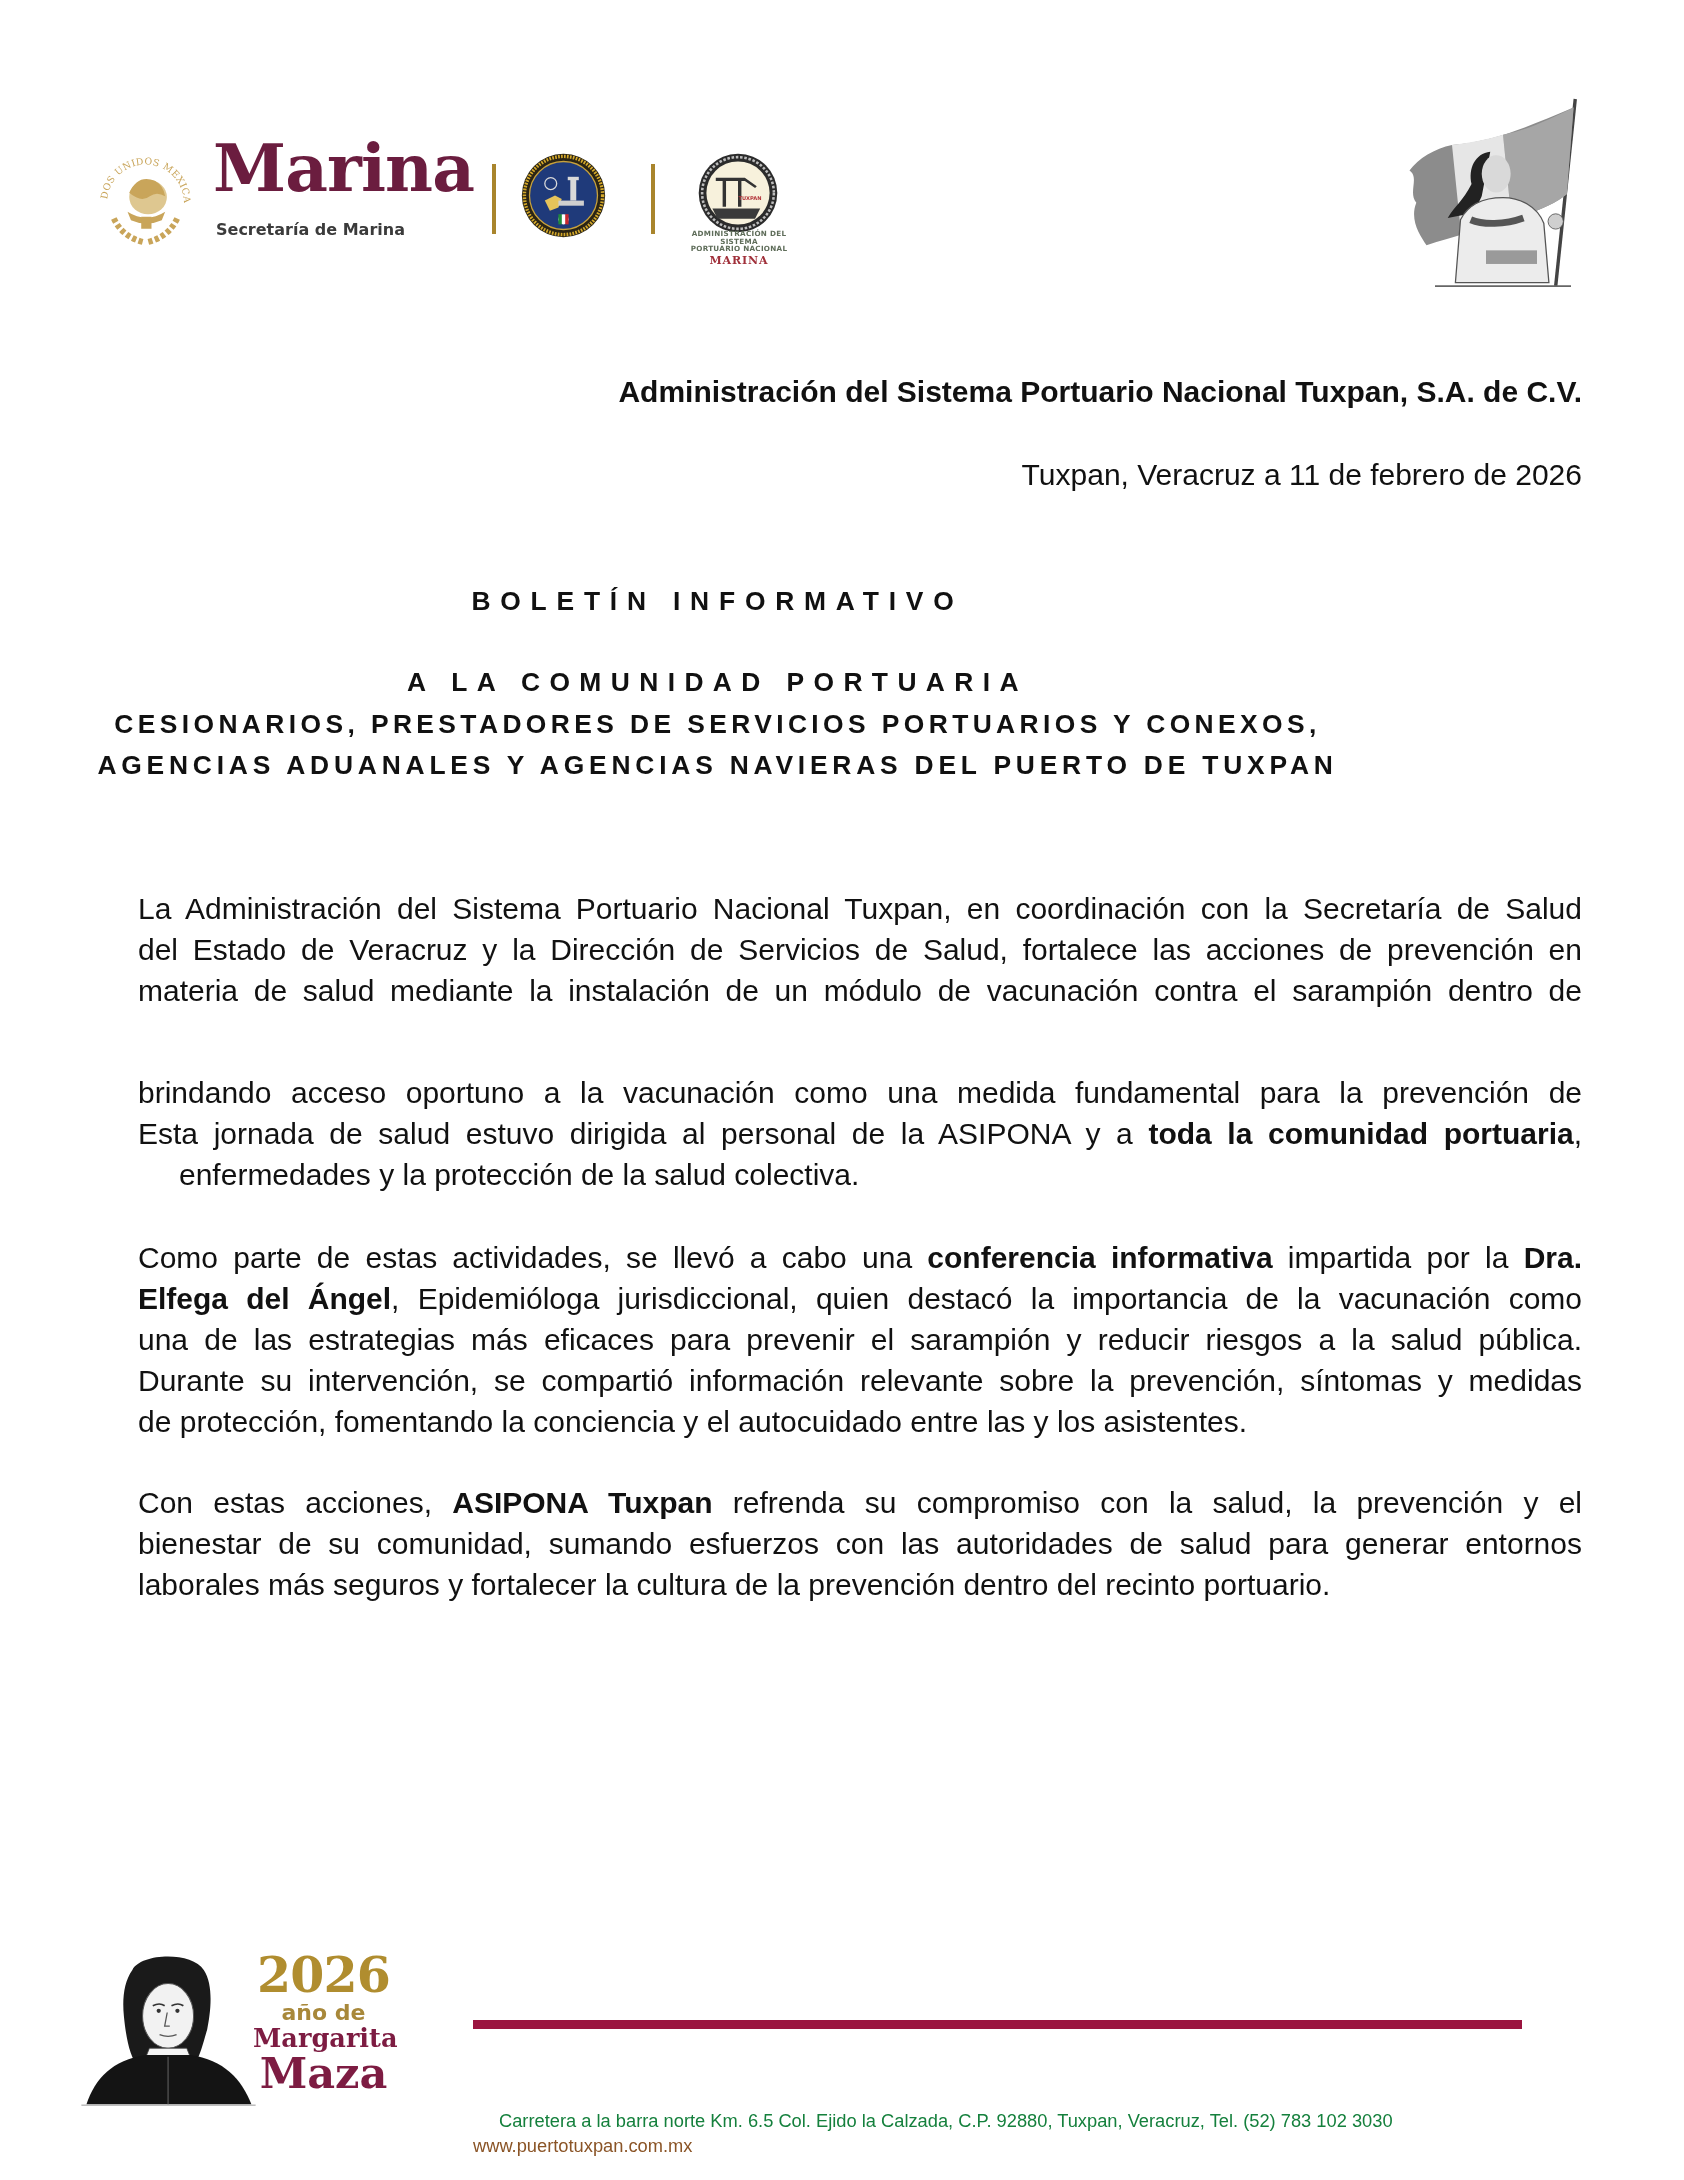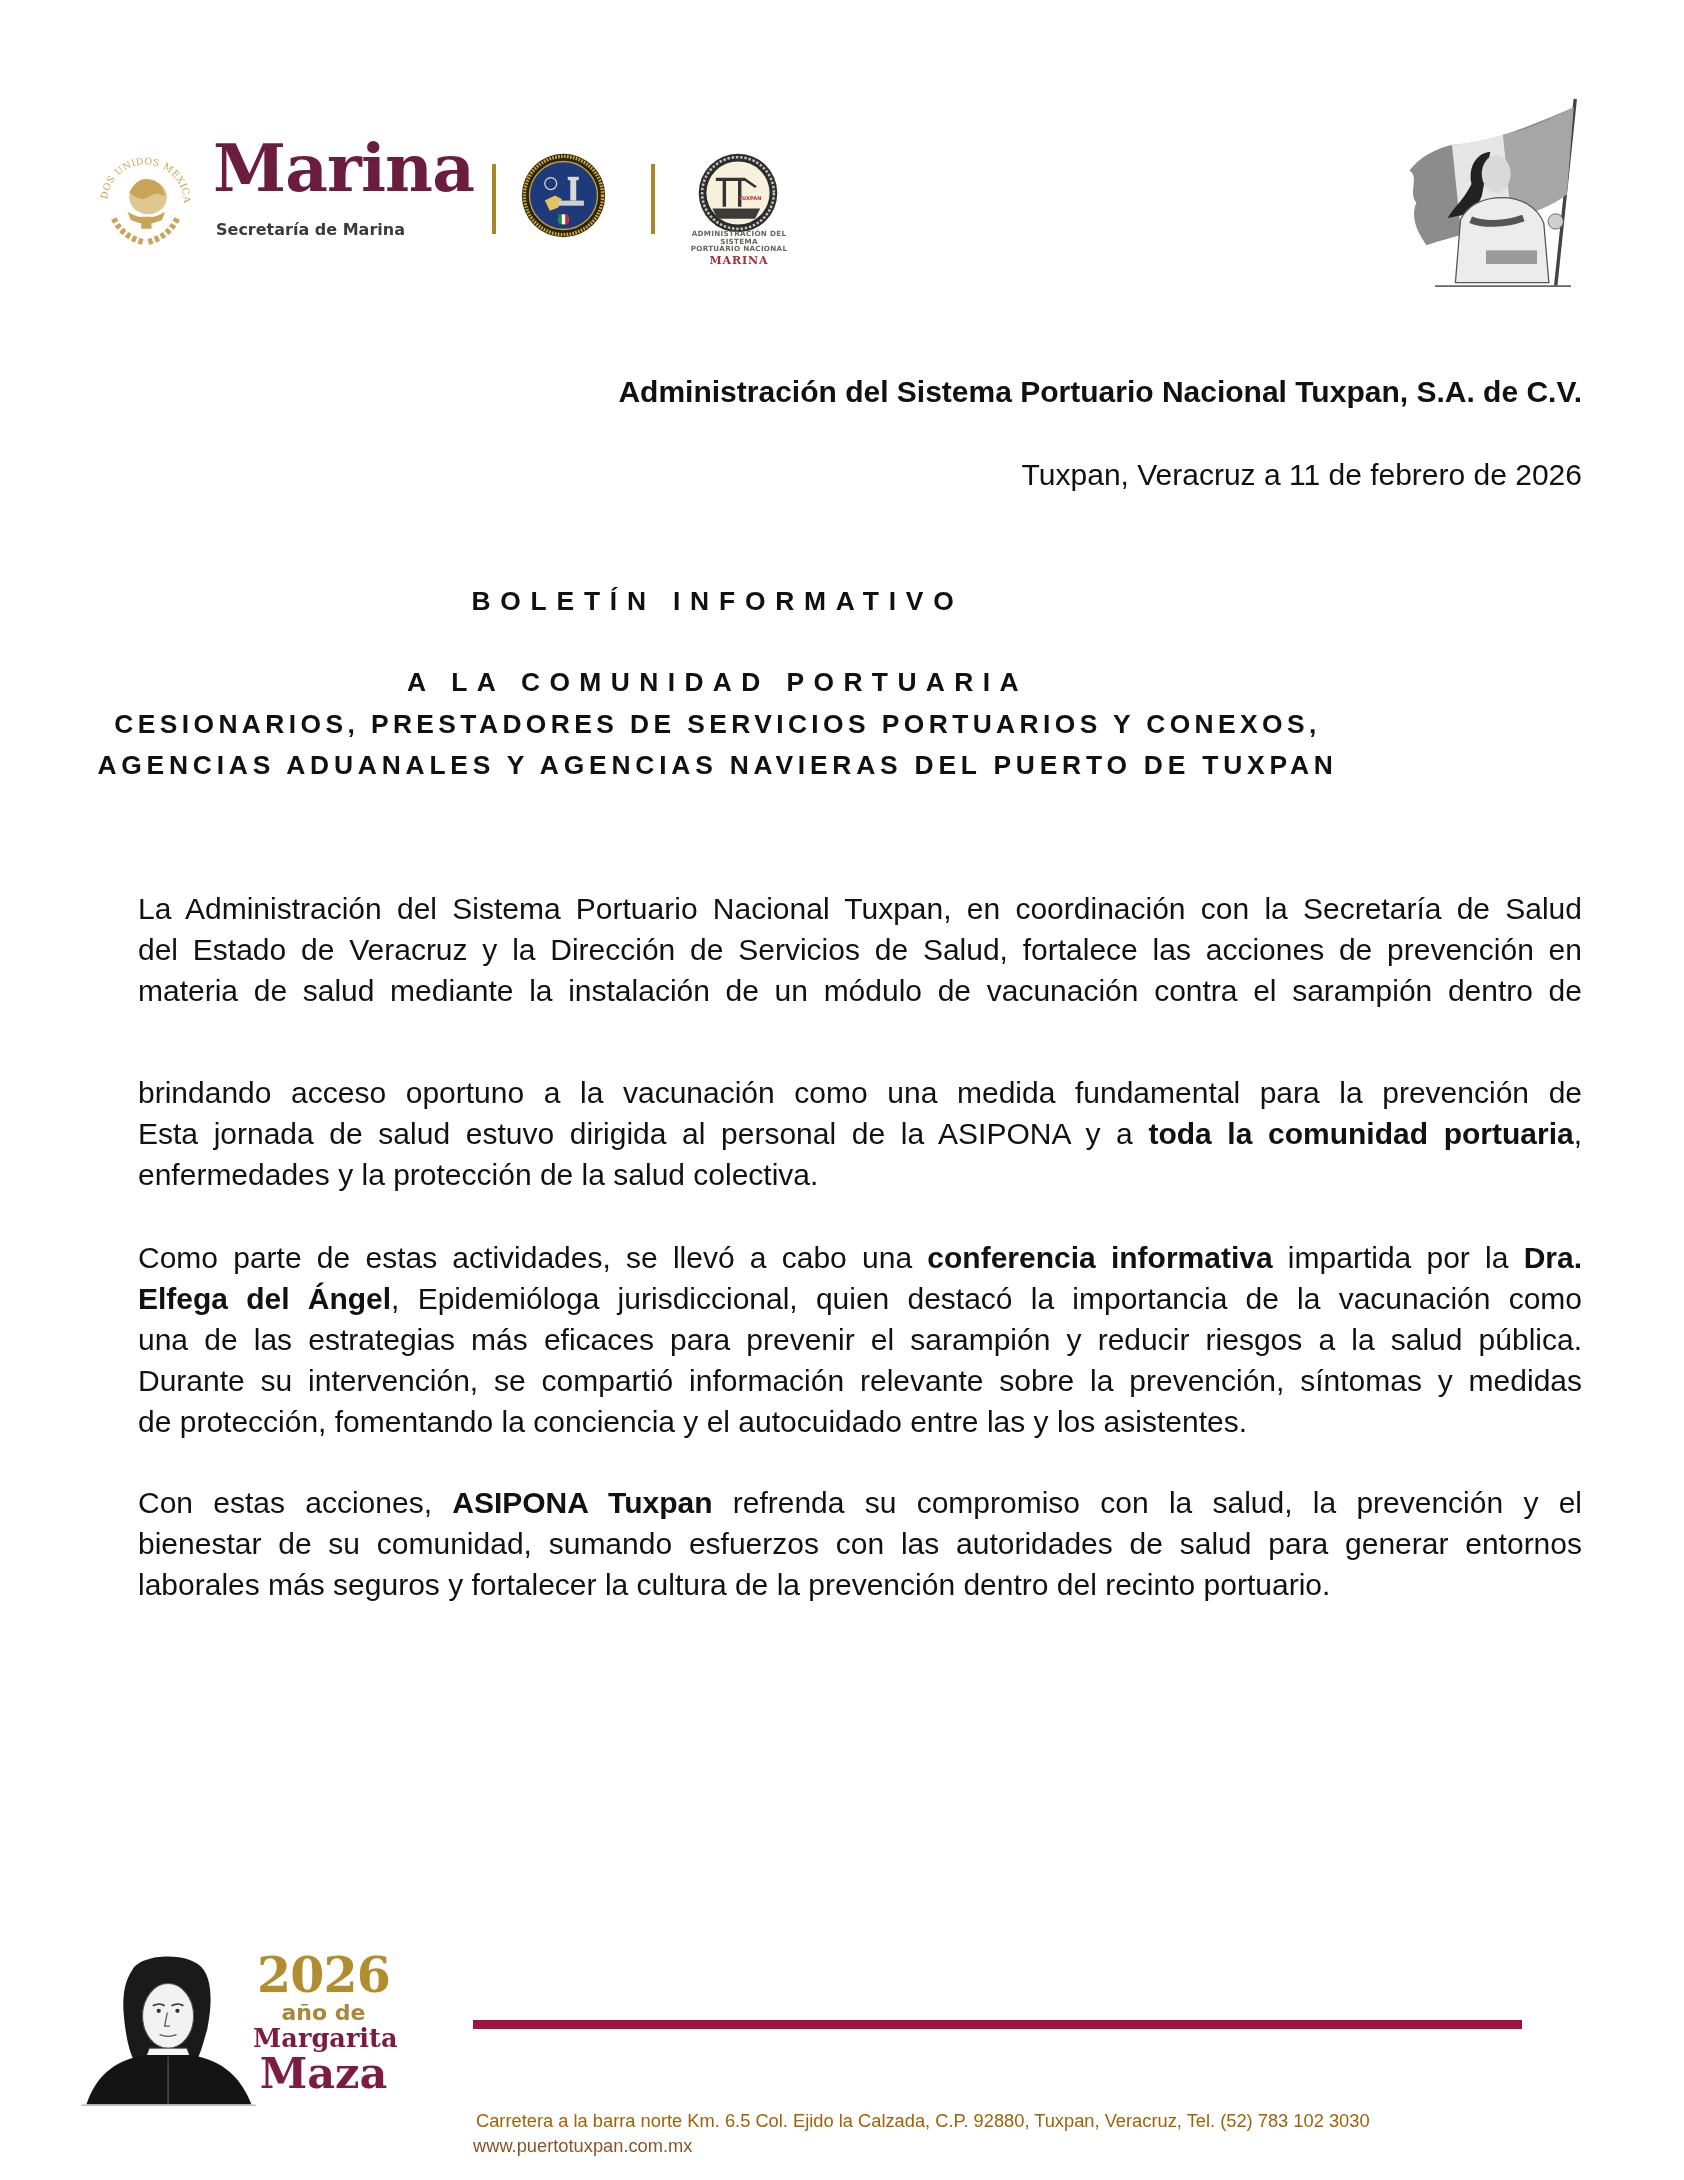--- a/index.html
+++ b/index.html
@@ -43,21 +43,21 @@
   .p1 { top:888px; } .p2 { top:1072px; } .p3 { top:1237px; } .p4 { top:1482px; }
 
   
   .portrait { left:81px; top:1953px; width:175px; height:153px; }
   .yr { left:253px; top:1949px; width:141px; text-align:center; font-family:"DejaVu Serif", serif; font-weight:bold; }
   .yr .y { font-size:49px; color:#b08d2f; line-height:53px; letter-spacing:-0.9px; }
   .yr .a { font-size:22px; color:#a8883a; line-height:22px; font-family:"DejaVu Sans", sans-serif; font-weight:bold; }
   .yr .m { font-size:25.6px; color:#7d1c42; line-height:29px; }
   .yr .z { font-size:43px; color:#7d1c42; line-height:41px; }
   .fbar { left:473px; top:2020px; width:1049px; height:9.4px; background:#9b1540; }
-  .faddr { left:476px; top:2110px; font-family:"Liberation Sans", sans-serif; font-size:18.3px; color:#a16207; white-space:nowrap; }
+  .faddr { left:499px; top:2110px; font-family:"Liberation Sans", sans-serif; font-size:18.3px; color:#15803d; white-space:nowrap; }
   .furl  { left:473px; top:2135px; font-family:"Liberation Sans", sans-serif; font-size:18.3px; color:#8a5426; white-space:nowrap; }
 </style>
 </head>
 <body>
 
 <svg class="abs coat" viewBox="0 0 118 118">
   <defs>
       <path id="arcTop" d="M14,62 A45,45 0 0 1 104,62"></path>
     </defs>
   <text font-family="DejaVu Serif, serif" font-size="11" fill="#c9a55a" letter-spacing="0.5">
@@ -129,21 +129,21 @@
 <div class="abs heading h-l3">AGENCIAS ADUANALES Y AGENCIAS NAVIERAS DEL PUERTO DE TUXPAN</div>
 
 <div class="abs body p1">
     <span class="line" style="white-space: normal; overflow: hidden;"><span>La Administración del Sistema Portuario Nacional Tuxpan, en coordinación con la Secretaría de Salud</span></span>
     <span class="line" style="white-space: normal; overflow: hidden;"><span>del Estado de Veracruz y la Dirección de Servicios de Salud, fortalece las acciones de prevención en</span></span>
     <span class="line" style="white-space: normal; overflow: hidden;"><span>materia de salud mediante la instalación de un módulo de vacunación contra el sarampión dentro de</span></span>
   </div>
 <div class="abs body p2">
     <span class="line" style="white-space: normal; overflow: hidden;"><span>brindando acceso oportuno a la vacunación como una medida fundamental para la prevención de</span></span>
     <span class="line" style="white-space: normal; overflow: hidden;"><span>Esta jornada de salud estuvo dirigida al personal de la ASIPONA y a </span><b>toda la comunidad portuaria</b><span>,</span></span>
-    <span class="line last" style="white-space: normal; overflow: hidden;"><span>enfermedades y la protección de la salud colectiva.</span></span>
+    <span class="line last" style="white-space: normal; overflow: hidden; margin-left: 41px;"><span>enfermedades y la protección de la salud colectiva.</span></span>
   </div>
 <div class="abs body p3">
     <span class="line" style="white-space: normal; overflow: hidden;"><span>Como parte de estas actividades, se llevó a cabo una </span><b>conferencia informativa</b><span> impartida por la </span><b>Dra.</b></span>
     <span class="line" style="white-space: normal; overflow: hidden;"><b>Elfega del Ángel</b><span>, Epidemióloga jurisdiccional, quien destacó la importancia de la vacunación como</span></span>
     <span class="line" style="white-space: normal; overflow: hidden;"><span>una de las estrategias más eficaces para prevenir el sarampión y reducir riesgos a la salud pública.</span></span>
     <span class="line" style="white-space: normal; overflow: hidden;"><span>Durante su intervención, se compartió información relevante sobre la prevención, síntomas y medidas</span></span>
     <span class="line last" style="white-space: normal; overflow: hidden;"><span>de protección, fomentando la conciencia y el autocuidado entre las y los asistentes.</span></span>
   </div>
 <div class="abs body p4">
     <span class="line" style="white-space: normal; overflow: hidden;"><span>Con estas acciones, </span><b>ASIPONA Tuxpan</b><span> refrenda su compromiso con la salud, la prevención y el</span></span>

